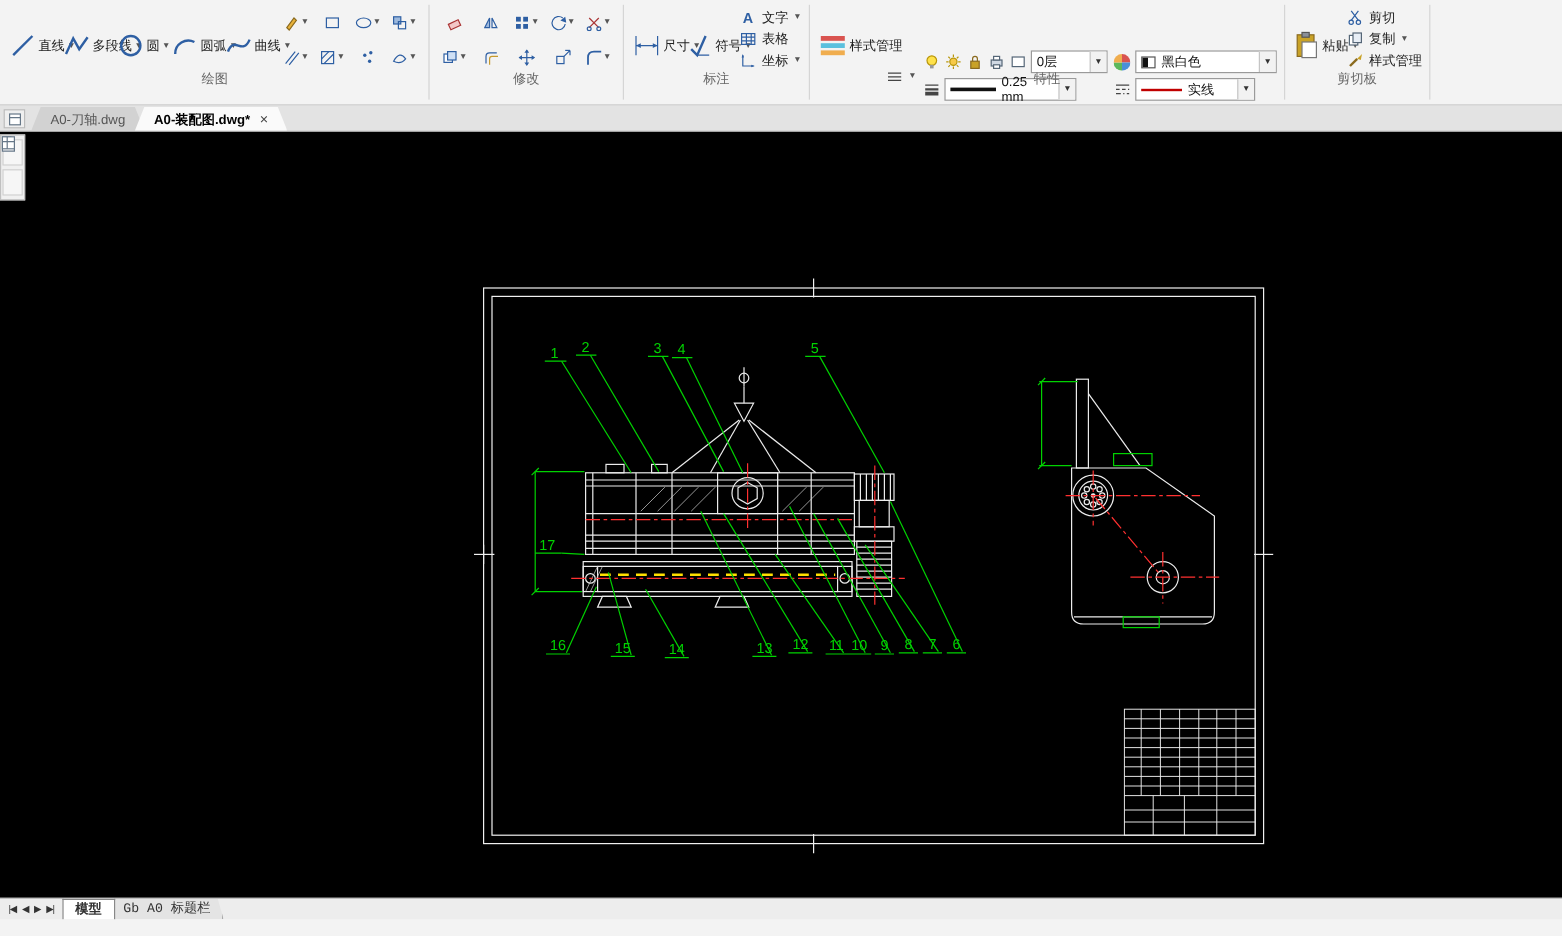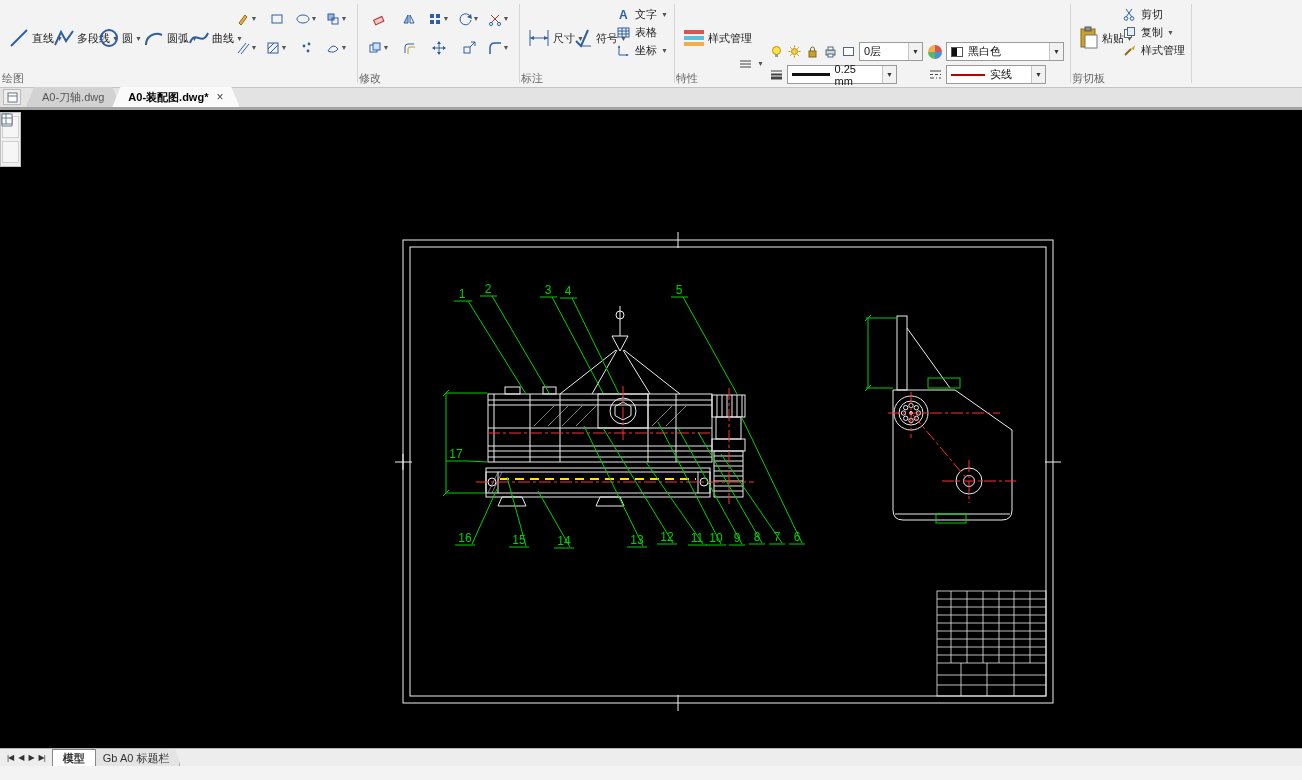--- a/index.html
+++ b/index.html
@@ -3,59 +3,59 @@
 <meta charset="utf-8">
 <style>
   * { margin:0; padding:0; box-sizing:border-box; }
   html,body { width:1302px; height:780px; overflow:hidden; }
   body { font-family:"Liberation Sans", sans-serif; font-size:11px; background:#000; }
   .app { width:1302px; height:780px; display:flex; flex-direction:column; background:#f3f3f3; }
 
   
   .ribbon { height:88px; display:flex; align-items:stretch; background:#f3f3f3; border-bottom:1px solid #c4c4c4; padding:0 2px; }
   .rgroup { position:relative; padding:2px 5px 16px 5px; display:flex; gap:3px; }
-  .rgroup-label { position:absolute; bottom:1px; left:0; right:0; color:#666; font-size:11px; }
+  .rgroup-label { position:absolute; bottom:14px; left:0; right:0; text-align:center; color:#666; font-size:11px; }
   .rdiv { width:1px; background:#d5d5d5; margin:4px 1px; }
   .bigbtn { width:42px; display:flex; flex-direction:row; align-items:center; padding-top:3px; gap:2px; cursor:default; border:1px solid transparent; }
   .bicon { width:26px; height:26px; display:flex; align-items:center; justify-content:center; }
   .blabel { font-size:11px; color:#222; display:flex; align-items:center; gap:2px; white-space:nowrap; }
   .chev { font-size:7px; color:#555; line-height:1; }
   .sgrid { display:grid; grid-template-rows:repeat(2,29px); grid-auto-flow:column; gap:0 1px; align-content:start; padding-top:3px; }
   .sbtn { width:29px; height:27px; display:flex; align-items:center; justify-content:center; gap:1px; border:1px solid transparent; }
   .stack { display:flex; flex-direction:column; padding-top:5px; gap:3px; }
   .srow { display:flex; align-items:center; gap:4px; height:15px; font-size:11px; color:#222; white-space:nowrap; }
   .props { display:flex; gap:5px; }
   .pcol { display:flex; flex-direction:column; gap:4px; padding-top:4px;margin-top:36px; }
   .prow { display:flex; align-items:center; gap:3px; height:20px; }
   .sel { background:#fff; border:1px solid #9a9a9a; height:19px; display:flex; align-items:center; padding:0 0 0 4px; gap:5px; font-size:11px; color:#111; }
   .sel .sarrow { margin-left:auto; font-size:7px; color:#333; border-left:1px solid #c5c5c5; padding:0 3px; height:100%; display:flex; align-items:center; background:#f2f2f2; }
   .swatch-bw { width:12px; height:10px; border:1px solid #555; background:linear-gradient(90deg,#111 50%,#fff 50%); }
   .lw-sample { width:38px; height:3px; background:#111; }
   .lt-sample { width:34px; height:0; border-top:2px solid #c00000; }
   .miniicon { width:15px; height:15px; display:flex; align-items:center; justify-content:center; }
 
   
-  .tabbar { height:22px; background:#e3e3e3; border-bottom:3px solid #a3a3a3; display:flex; align-items:flex-end; padding-left:26px; position:relative; }
+  .tabbar { height:22px; background:#e3e3e3; border-bottom:1px solid #a3a3a3; display:flex; align-items:flex-end; padding-left:26px; position:relative; }
   .tabbar-home { position:absolute; left:3px; bottom:2px; width:18px; height:16px; background:#efefef; border:1px solid #bbb; display:flex; align-items:center; justify-content:center; }
   .ftab { height:20px; display:flex; align-items:center; padding:0 16px; font-size:11px; color:#555; background:#d2d2d2; clip-path:polygon(8px 0,calc(100% - 8px) 0,100% 100%,0 100%); margin-right:-8px; }
   .ftab.active { background:#fafafa; color:#000; font-weight:bold; z-index:2; }
   .ftab .close { font-weight:normal; color:#444; margin-left:8px; font-size:12px; }
 
   
   .canvas { position:relative; height:638px; background:#000; overflow:hidden; }
   .canvas svg { position:absolute; left:0; top:0; }
   .minibar { position:absolute; left:0; top:2px; width:21px; background:#f0f0f0; border:1px solid #c0c0c0; display:flex; flex-direction:column; gap:3px; padding:3px 1px; z-index:3; }
   .minibtn { width:17px; height:22px; display:flex; align-items:center; justify-content:center; background:#f6f6f6; border:1px solid #d0d0d0; }
   .bal { font-size:12px; fill:#00d200; }
 
   
   .layoutbar { height:18px; background:#ededed; border-top:1px solid #b5b5b5; display:flex; align-items:center; font-size:11px; color:#222; }
   .navbtns { display:flex; gap:5px; padding:0 7px; color:#333; font-size:8px; letter-spacing:-1px; }
   .navbtns span { cursor:default; }
-  .ltab { padding:0 10px; height:17px; display:flex; align-items:flex-end; color:#333; border-right:1px solid #aaa; background:#e4e4e4; clip-path:polygon(0 0,calc(100% - 5px) 0,100% 100%,0 100%); margin-right:-3px; }
+  .ltab { padding:0 10px; height:17px; display:flex; align-items:flex-start; color:#333; border-right:1px solid #aaa; background:#e4e4e4; clip-path:polygon(0 0,calc(100% - 5px) 0,100% 100%,0 100%); margin-right:-3px;font-family:Liberation Mono, monospace; }
   .ltab.active { background:#fff; font-weight:bold; border:1px solid #888; border-bottom:none; z-index:2; clip-path:none; }
   .statusbar { height:14px; background:#fff; font-size:11px; color:#17367d; display:flex; align-items:center; padding-left:6px; border-top:1px solid #d8d8d8; }
 </style>
 </head>
 <body>
 
 <div class="app">
 
   <div class="ribbon">
 

